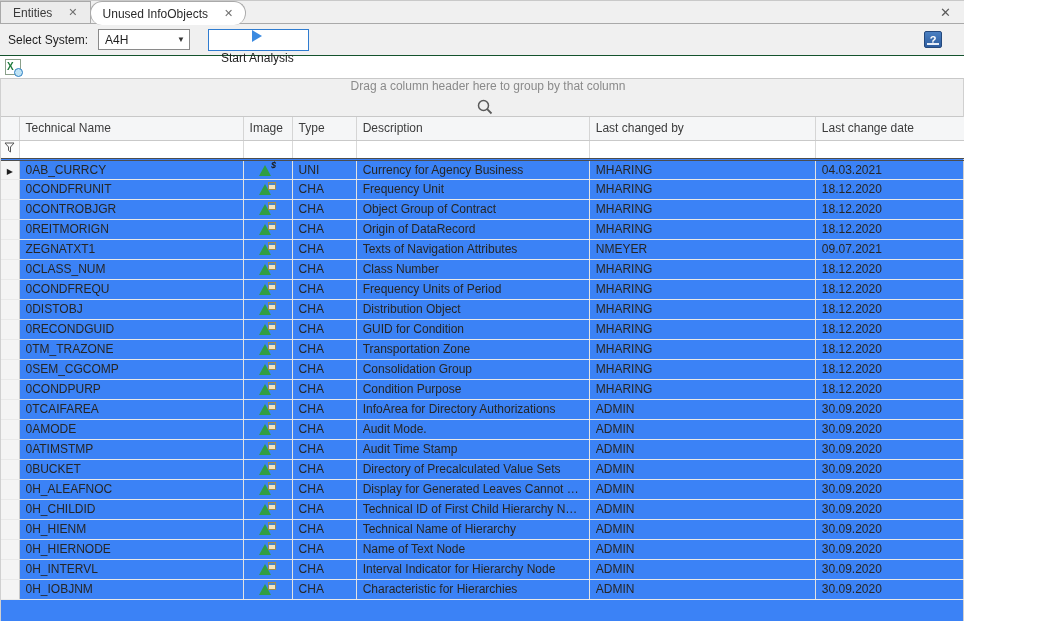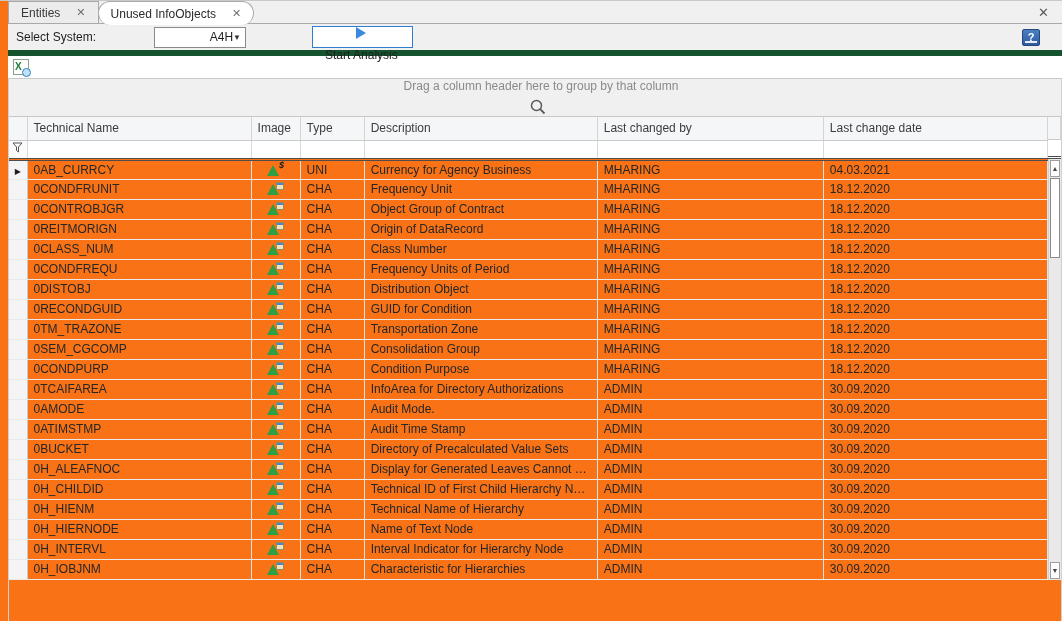--- a/index.html
+++ b/index.html
@@ -1,34 +1,34 @@
 <!DOCTYPE html>
 <html><head>
 <meta charset="utf-8">
 <style>
   * { margin:0; padding:0; box-sizing:border-box; }
   html,body { background:#fff; }
   body { font-family:"Liberation Sans","DejaVu Sans",sans-serif; font-size:12px; color:#2b2b2b; }
-  .window { position:relative; width:1062px; height:621px; overflow:hidden; background:#f97316; border-top:1px solid #c9c9c9;padding-left:8px; }
+  .window { position:relative; width:964px; height:621px; overflow:hidden; background:#3b82f6; border-top:1px solid #c9c9c9; }
 
   
   .tabbar { height:23px; background:#f0f0f0; border-bottom:1px solid #a9a9a9; display:flex; align-items:stretch; }
   .tab { display:flex; align-items:center; gap:14px; padding:0 10px 0 12px; border:1px solid #a9a9a9; border-bottom:none; margin-left:-1px; cursor:default; }
   .tab:first-child { margin-left:0; }
   .tab.inactive { background:#ececec; color:#3a3a3a; }
   .tab.active { background:#ffffff; position:relative; z-index:2; height:24px;border-radius:12px; }
   .tab .tclose { color:#6f6f6f; font-size:11px; line-height:1; padding:1px 2px; }
   .tabbar-fill { flex:1; }
   .winclose { align-self:center; margin-right:10px; color:#5a5a5a; font-size:13px; line-height:1; padding:1px 3px; }
 
   
-  .toolbar { height:32px; background:#f0f0f0; border-bottom:6px solid #14532d; display:flex; align-items:center; padding:0 8px;gap:48px; }
+  .toolbar { height:32px; background:#f0f0f0; border-bottom:1px solid #14532d; display:flex; align-items:center; padding:0 8px; }
   .lbl-system { margin-right:10px; color:#1e1e1e; }
   .combo { width:92px; height:21px; background:#fff; border:1px solid #8a8a8a; display:flex; align-items:center; padding:0 4px 0 6px; }
-  .combo .cval { flex:1; color:#1e1e1e;text-align:right; }
+  .combo .cval { flex:1; color:#1e1e1e; }
   .combo .carrow { font-size:8px; color:#333; }
   .btn-start { margin-left:18px; height:22px; background:#fff; border:1px solid #2f7cd0; display:flex; align-items:center; gap:9px; padding:0 14px 0 12px; color:#1e1e1e; cursor:default;flex-direction:column; }
   .playtri { width:0; height:0; border-top:6px solid transparent; border-bottom:6px solid transparent; border-left:10px solid #3b8ae0; }
   .toolbar-fill { flex:1; }
   .help-btn { width:18px; height:17px; background:linear-gradient(#4a7fc1,#2d5c9e); border:1px solid #24487c; border-radius:2px; color:#fff; font-weight:bold; font-size:11px; display:flex; align-items:center; justify-content:center; position:relative; margin-right:14px; }
   .help-btn::after { content:""; position:absolute; left:2px; right:2px; bottom:2px; height:2px; background:#e8eef8; }
 
   
   .exportbar { height:22px; background:#fff; display:flex; align-items:center; padding:0 5px; }
   .xls-icon { position:relative; width:16px; height:16px; background:#fff; border:1px solid #8aa08a; }
@@ -199,20 +199,31 @@
     <td class="c-img">
       <span class="flask icon-cha"><i class="tri"></i><i class="badge"></i></span>
     </td>
     <td>CHA</td>
     <td>Origin of DataRecord</td>
     <td>MHARING</td>
     <td>18.12.2020</td>
   </tr>
               <tr>
     <td class="ind"><span class="rowind"></span></td>
+    <td>ZEGNATXT1</td>
+    <td class="c-img">
+      <span class="flask icon-cha"><i class="tri"></i><i class="badge"></i></span>
+    </td>
+    <td>CHA</td>
+    <td>Texts of Navigation Attributes</td>
+    <td>NMEYER</td>
+    <td>09.07.2021</td>
+  </tr>
+              <tr>
+    <td class="ind"><span class="rowind"></span></td>
     <td>0CLASS_NUM</td>
     <td class="c-img">
       <span class="flask icon-cha"><i class="tri"></i><i class="badge"></i></span>
     </td>
     <td>CHA</td>
     <td>Class Number</td>
     <td>MHARING</td>
     <td>18.12.2020</td>
   </tr>
               <tr>

